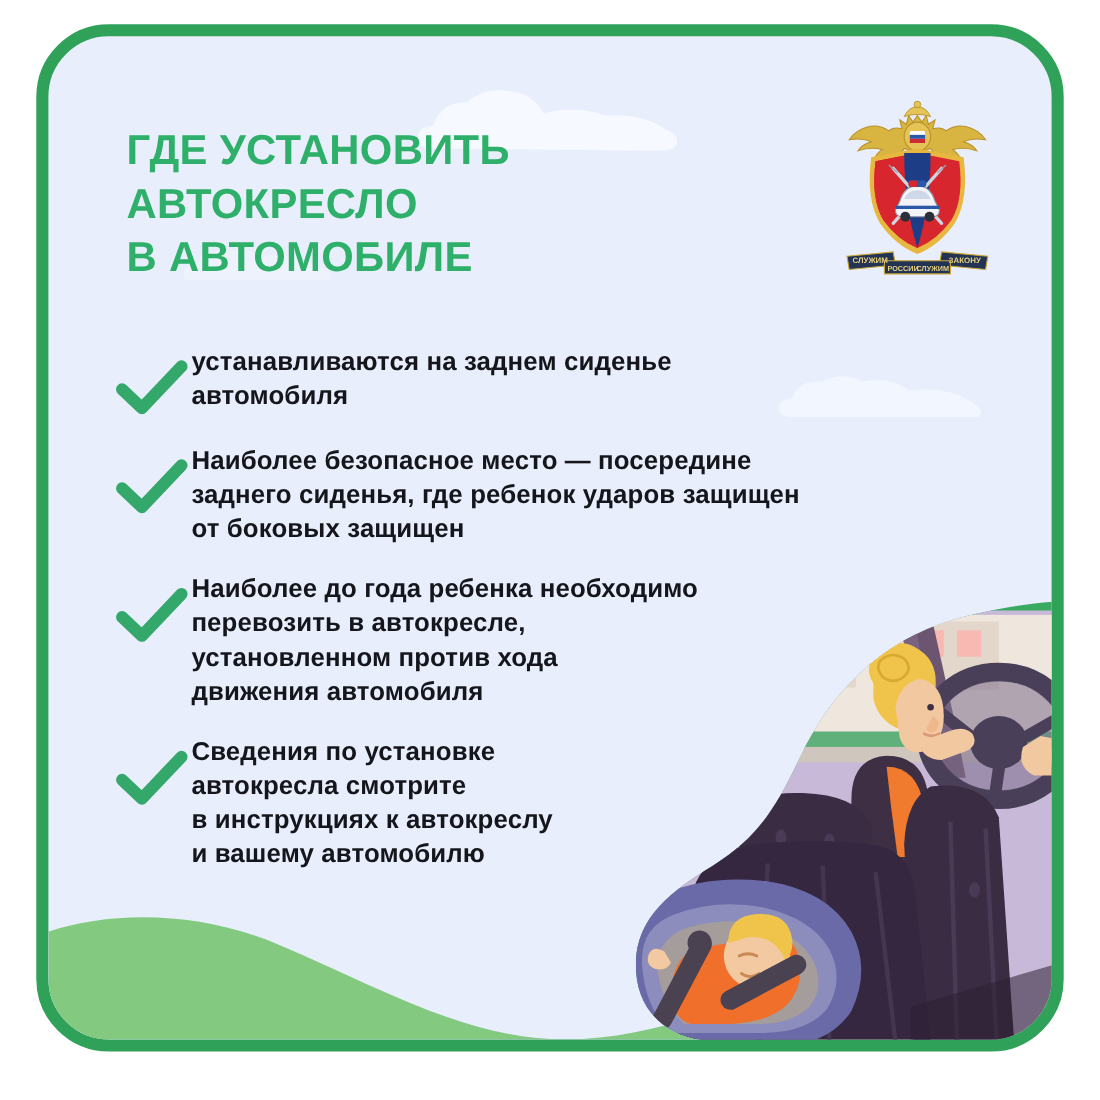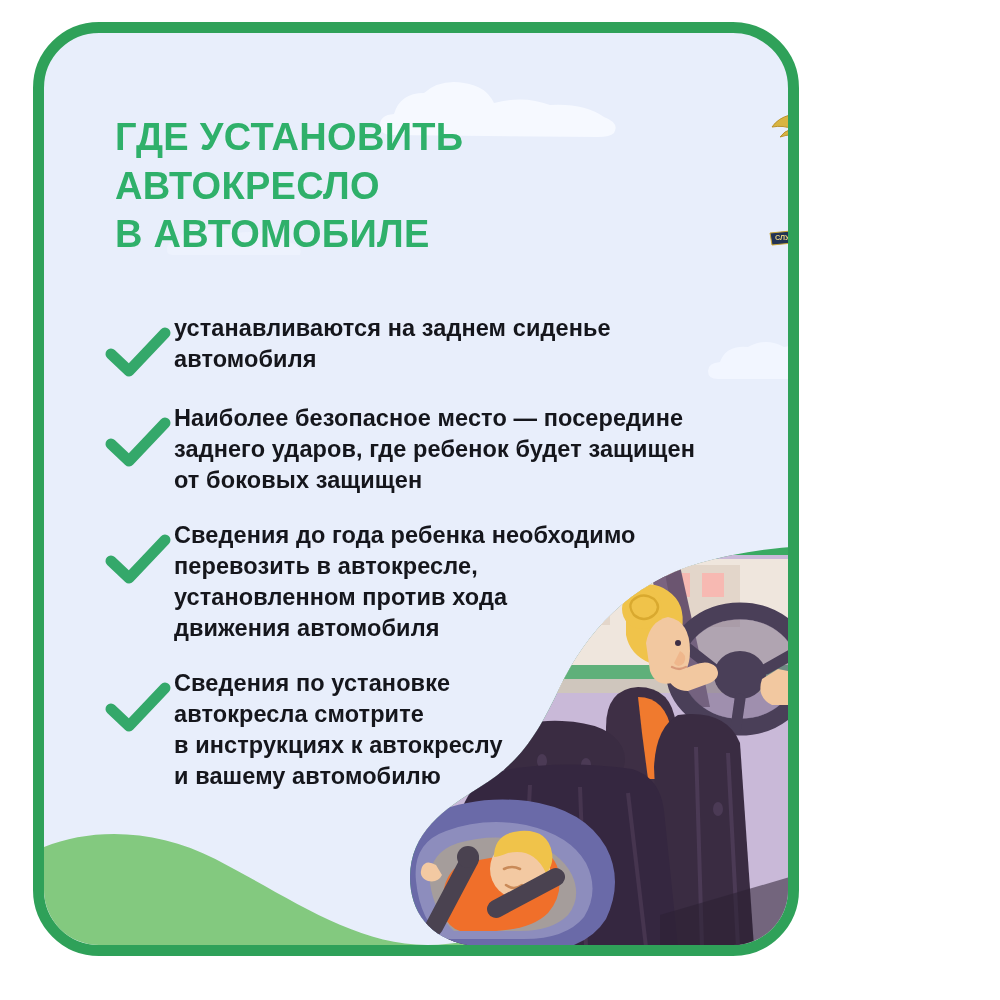--- a/index.html
+++ b/index.html
@@ -10,21 +10,21 @@
     overflow:hidden;
   }
   #poster{
     position:absolute;left:0;top:0;width:1000px;height:1000px;
     background:#ffffff;
   }
   
   .frame{
     position:absolute;
     left:33px;top:22px;
-    width:766px;height:934px;
+    width:934px;height:934px;
     border:11px solid var(--green,#2fa159);
     border-radius:66px;
     box-sizing:border-box;
     background:#e8eefb;
     overflow:hidden;
   }
   .frame-inner{
     position:absolute;left:0;top:0;right:0;bottom:0;
     overflow:hidden;
   }
@@ -185,31 +185,31 @@
             <span class="ln">автомобиля</span>
           </div>
         </div>
 
         <div class="bullet">
           <svg class="check" viewBox="0 0 72 56">
             <path d="M9 31 L27 48 L63 10" fill="none" stroke="#34a86a" stroke-width="11" stroke-linecap="round" stroke-linejoin="round"></path>
           </svg>
           <div class="btext">
             <span class="ln">Наиболее безопасное место — посередине</span>
-            <span class="ln">заднего ударов, где ребенок будет защищен</span>
+            <span class="ln">заднего сиденья, где ребенок ударов защищен</span>
             <span class="ln">от боковых защищен</span>
           </div>
         </div>
 
         <div class="bullet">
           <svg class="check" viewBox="0 0 72 56">
             <path d="M9 31 L27 48 L63 10" fill="none" stroke="#34a86a" stroke-width="11" stroke-linecap="round" stroke-linejoin="round"></path>
           </svg>
           <div class="btext">
-            <span class="ln">Сведения до года ребенка необходимо</span>
+            <span class="ln">Наиболее до года ребенка необходимо</span>
             <span class="ln">перевозить в автокресле,</span>
             <span class="ln">установленном против хода</span>
             <span class="ln">движения автомобиля</span>
           </div>
         </div>
 
         <div class="bullet">
           <svg class="check" viewBox="0 0 72 56">
             <path d="M9 31 L27 48 L63 10" fill="none" stroke="#34a86a" stroke-width="11" stroke-linecap="round" stroke-linejoin="round"></path>
           </svg>

